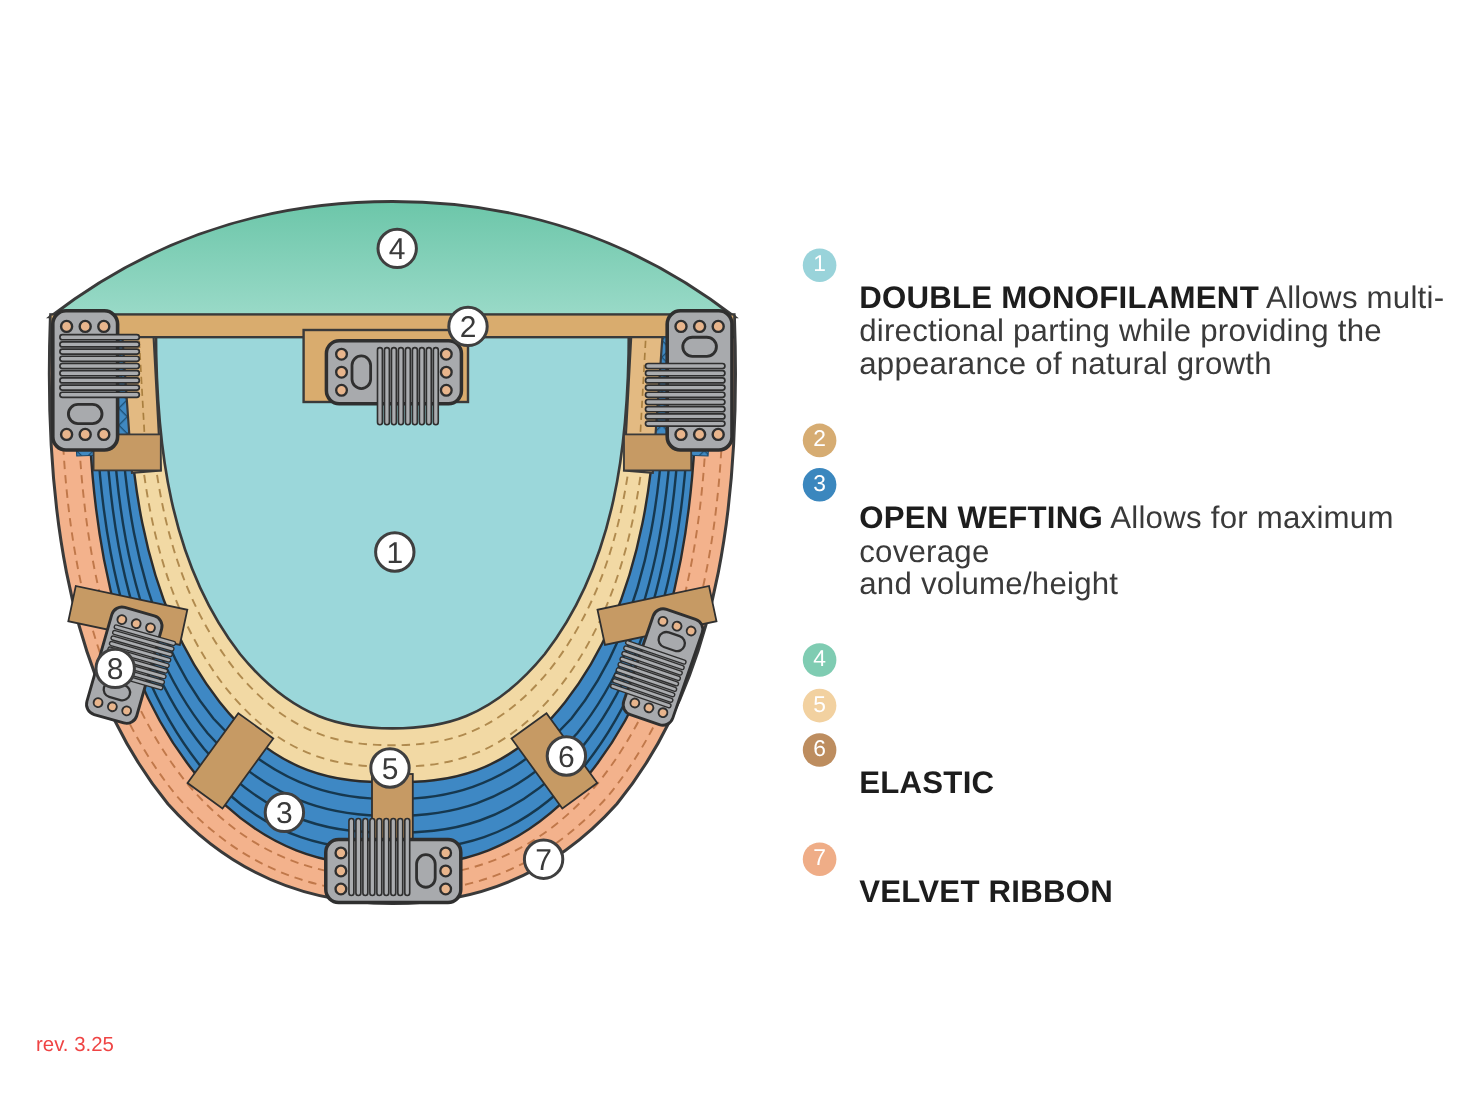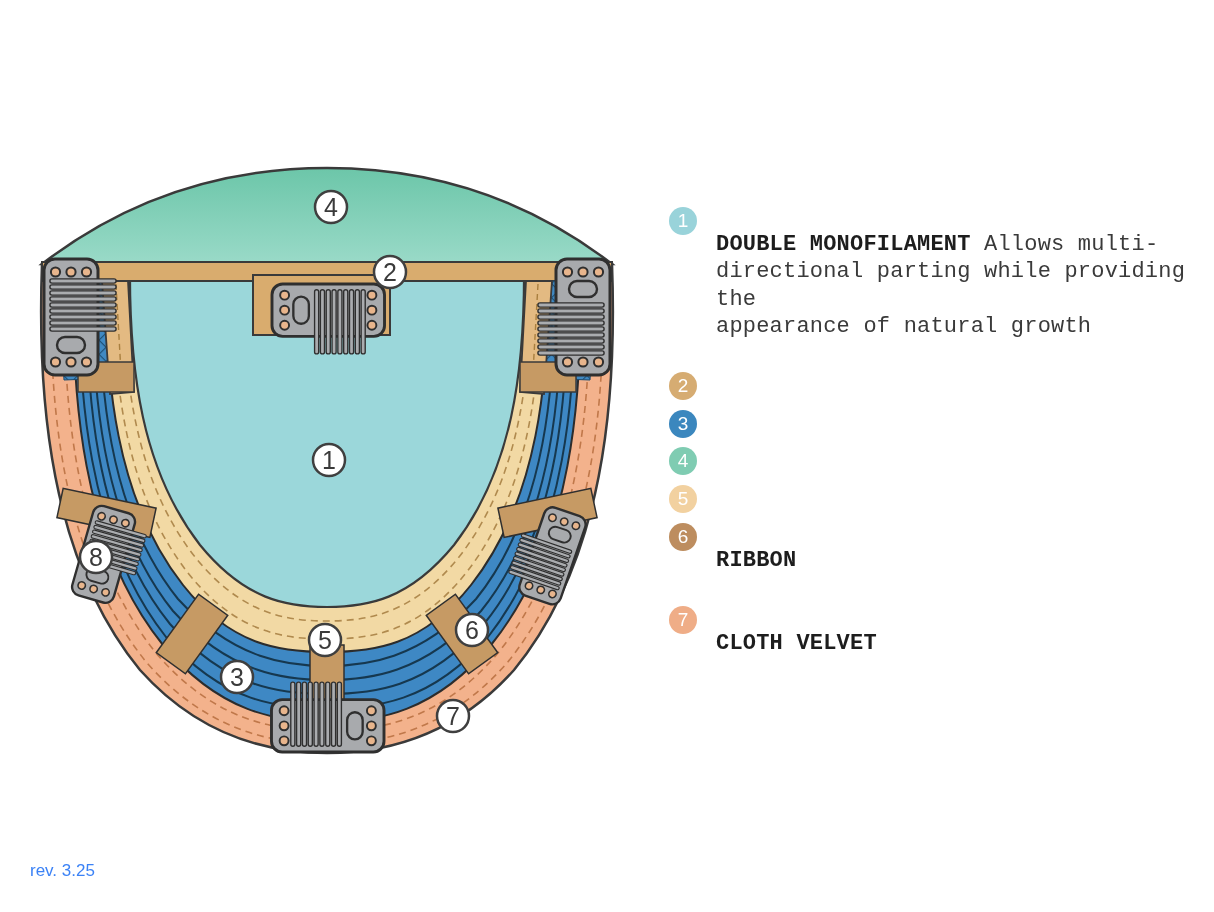--- a/index.html
+++ b/index.html
@@ -13,27 +13,27 @@
     display:flex; flex-direction:column; gap:11.7px;
   }
   .legend-item { display:flex; align-items:flex-start; }
   .badge {
     width:28px; height:28px; border-radius:50%; flex:0 0 28px;
     margin-right:19px; margin-top:-2px;
     color:#ffffff; font-size:19px; font-weight:400;
     display:flex; align-items:center; justify-content:center;
   }
   .ltext {
-    font-size:22px; line-height:27.3px; color:#3a3a3a;
-    white-space:pre-line; max-width:505px; letter-spacing:0.2px;font-family:Liberation Mono, monospace;
+    font-size:26px; line-height:27.3px; color:#3a3a3a;
+    white-space:pre-line; max-width:505px; letter-spacing:0.2px;
   }
   .ltext b { color:#1d1d1d; font-weight:700; }
   .rev {
     position:absolute; left:30px; top:861px;
-    font-size:17px; color:#3b82f6;
+    font-size:17px; color:#ef4444;
   }
   .callout-num {
     font-size:25px; fill:#3a3a3a; text-anchor:middle;
     font-family:"Liberation Sans", sans-serif;
   }
 </style>
 </head>
 <body>
 
 <svg class="diagram-svg" width="660" height="912" viewBox="0 0 660 912">
@@ -156,35 +156,37 @@
 directional parting while providing the
 appearance of natural growth</span></p>
   </div>
 
   <div class="legend-item">
     <span class="badge" style="background-color: rgb(214, 172, 114);">2</span>
   </div>
 
   <div class="legend-item">
     <span class="badge" style="background-color: rgb(59, 135, 190);">3</span>
+    <p class="ltext"><b>OPEN WEFTING</b><span> Allows for maximum coverage
+and volume/height</span></p>
   </div>
 
   <div class="legend-item">
     <span class="badge" style="background-color: rgb(127, 204, 178);">4</span>
   </div>
 
   <div class="legend-item">
     <span class="badge" style="background-color: rgb(242, 209, 160);">5</span>
   </div>
 
   <div class="legend-item">
     <span class="badge" style="background-color: rgb(189, 141, 95);">6</span>
-    <p class="ltext"><b>RIBBON</b><span></span></p>
+    <p class="ltext"><b>ELASTIC</b><span></span></p>
   </div>
 
   <div class="legend-item">
     <span class="badge" style="background-color: rgb(239, 173, 135);">7</span>
-    <p class="ltext"><b>CLOTH VELVET</b><span></span></p>
+    <p class="ltext"><b>VELVET RIBBON</b><span></span></p>
   </div>
 
 </div>
 
 <div class="rev">rev. 3.25</div>
 
 </body></html>

